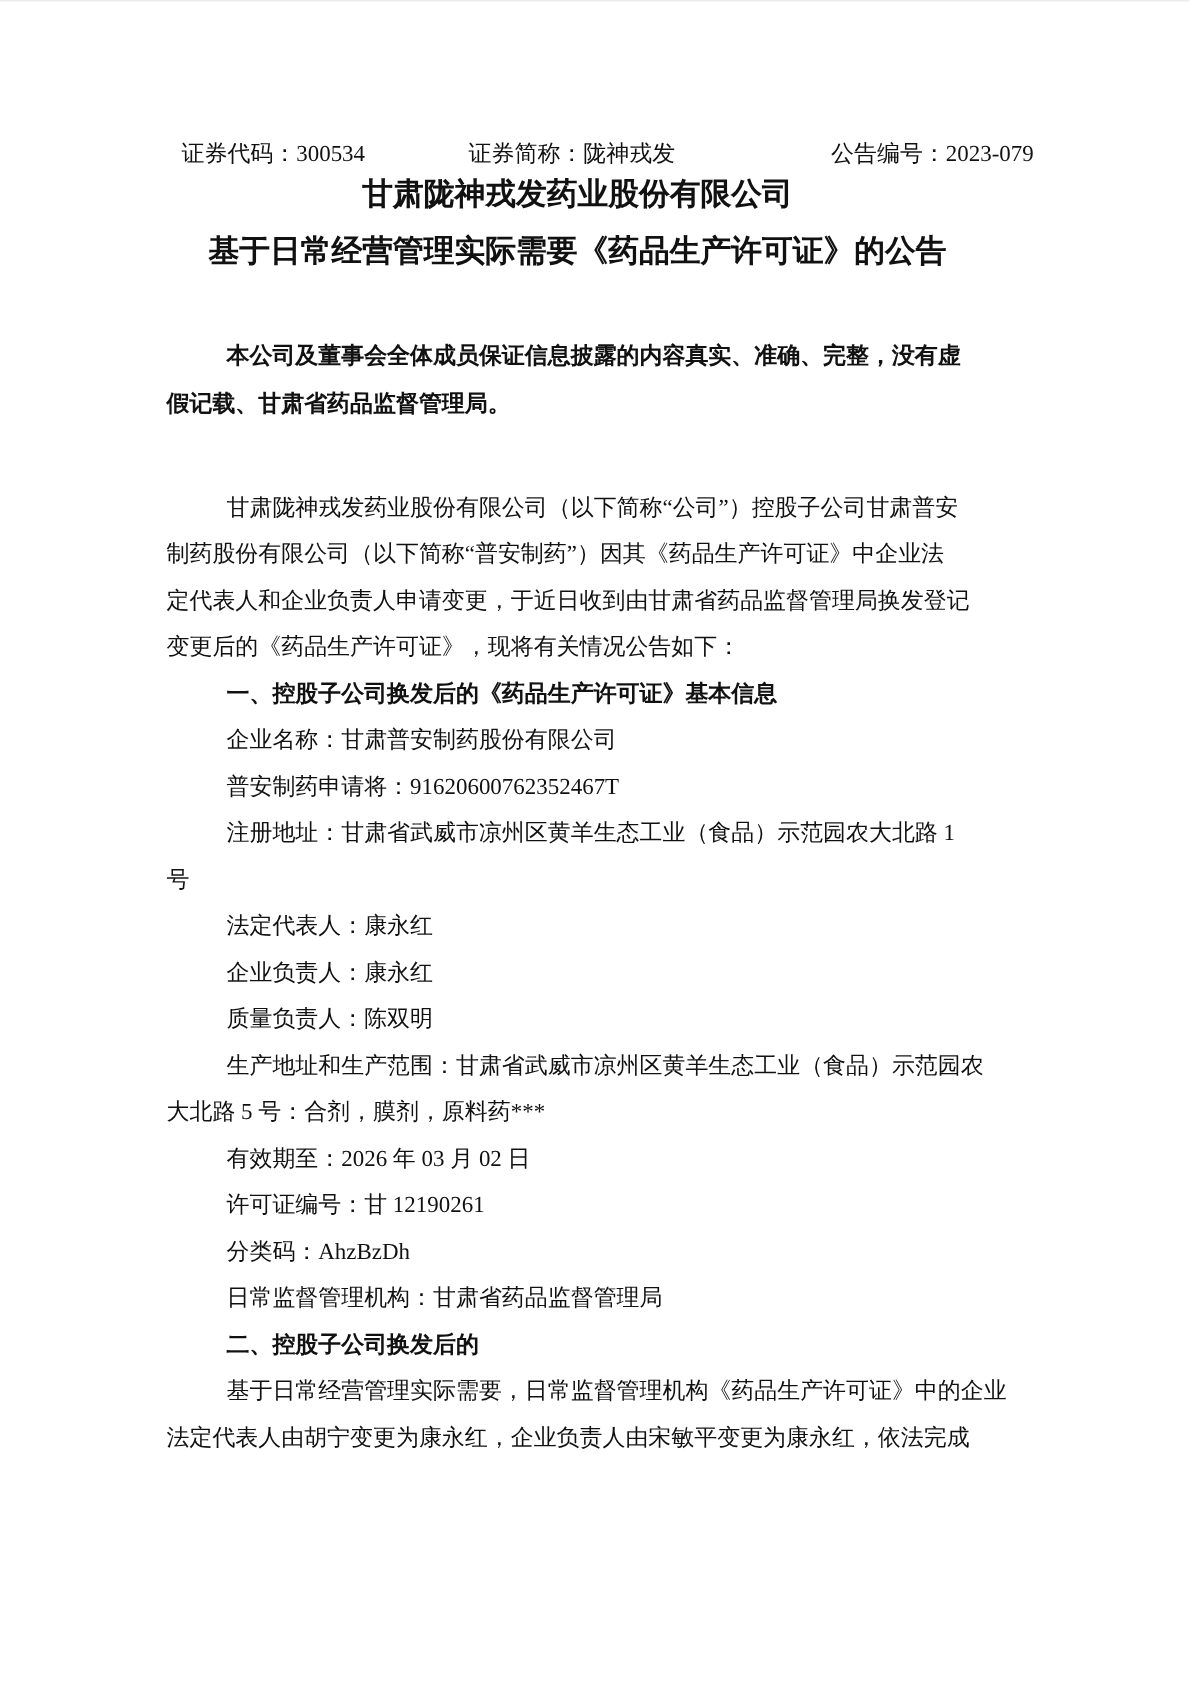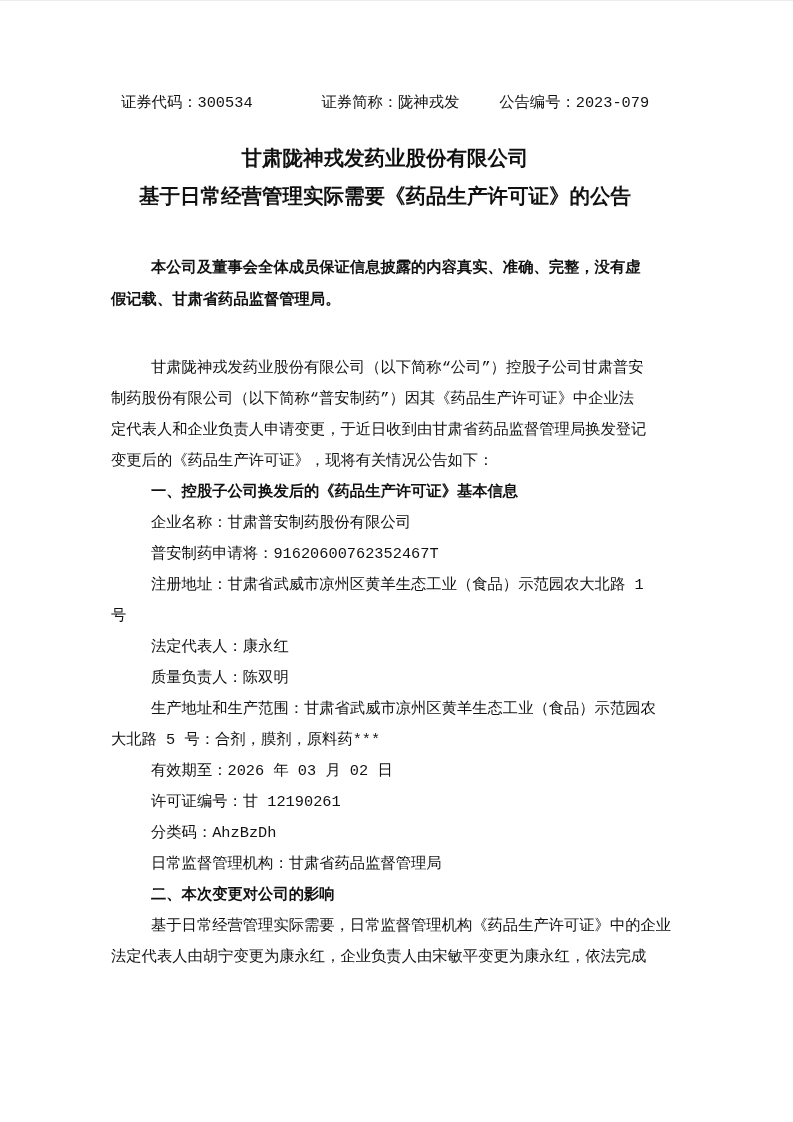--- a/index.html
+++ b/index.html
@@ -8,49 +8,48 @@
     background: #ffffff;
   }
   .page {
     position: relative;
     width: 793px;
     height: 1122px;
     margin: 0 auto;
     background: #ffffff;
     border-top: 1px solid #ececec;
     overflow: hidden;
-    font-family: Liberation Mono, monospace;
+    font-family: Liberation Serif, serif;
     color: #111111;
     box-sizing: border-box;
   }
   .content {
     box-sizing: border-box;
     width: 100%;
     height: 100%;
     padding: 92px 104px 0 111px; 
     font-size: 15.3px;
     line-height: 31px;
   }
   .doc-header {
     display: flex;
     align-items: baseline;
     line-height: 20px;
     white-space: nowrap;
   }
   .doc-header .seg-code   { margin-left: 10px; }
   .doc-header .seg-abbr   { margin-left: 69px; }
-  .doc-header .seg-anno   { margin-left: 40px; }
+  .doc-header .seg-anno   { margin-left: 104px; }
   .titles {
     text-align: center;
     padding-right: 30px;
     font-weight: bold;
     font-size: 20.5px;
   }
   .title-line1 {
-    margin-top: 30px;
     line-height: 34px;
   }
   .title-line2 {
     margin-top: 4px;
     line-height: 34px;
   }
   p {
     margin: 0;
     text-align: justify;
     white-space: pre-wrap;
@@ -103,27 +102,28 @@
 定代表人和企业负责人申请变更，于近日收到由甘肃省药品监督管理局换发登记
 变更后的《药品生产许可证》，现将有关情况公告如下：</p>
 
     <p class="section-heading">一、控股子公司换发后的《药品生产许可证》基本信息</p>
 
     <p class="item">企业名称：甘肃普安制药股份有限公司</p>
     <p class="item">普安制药申请将：91620600762352467T</p>
     <p class="item">注册地址：甘肃省武威市凉州区黄羊生态工业（食品）示范园农大北路 1
 号</p>
     <p class="item">法定代表人：康永红</p>
+    <p class="item">企业负责人：康永红</p>
     <p class="item">质量负责人：陈双明</p>
     <p class="item">生产地址和生产范围：甘肃省武威市凉州区黄羊生态工业（食品）示范园农
 大北路 5 号：合剂，膜剂，原料药***</p>
     <p class="item">有效期至：2026 年 03 月 02 日</p>
     <p class="item">许可证编号：甘 12190261</p>
     <p class="item">分类码：AhzBzDh</p>
     <p class="item">日常监督管理机构：甘肃省药品监督管理局</p>
 
-    <p class="section-heading">二、本次变更对公司的影响</p>
+    <p class="section-heading">二、控股子公司换发后的</p>
 
     <p class="body-paragraph">基于日常经营管理实际需要，日常监督管理机构《药品生产许可证》中的企业
 法定代表人由胡宁变更为康永红，企业负责人由宋敏平变更为康永红，依法完成</p>
 
   </div>
 </div>
 
 </body></html>

